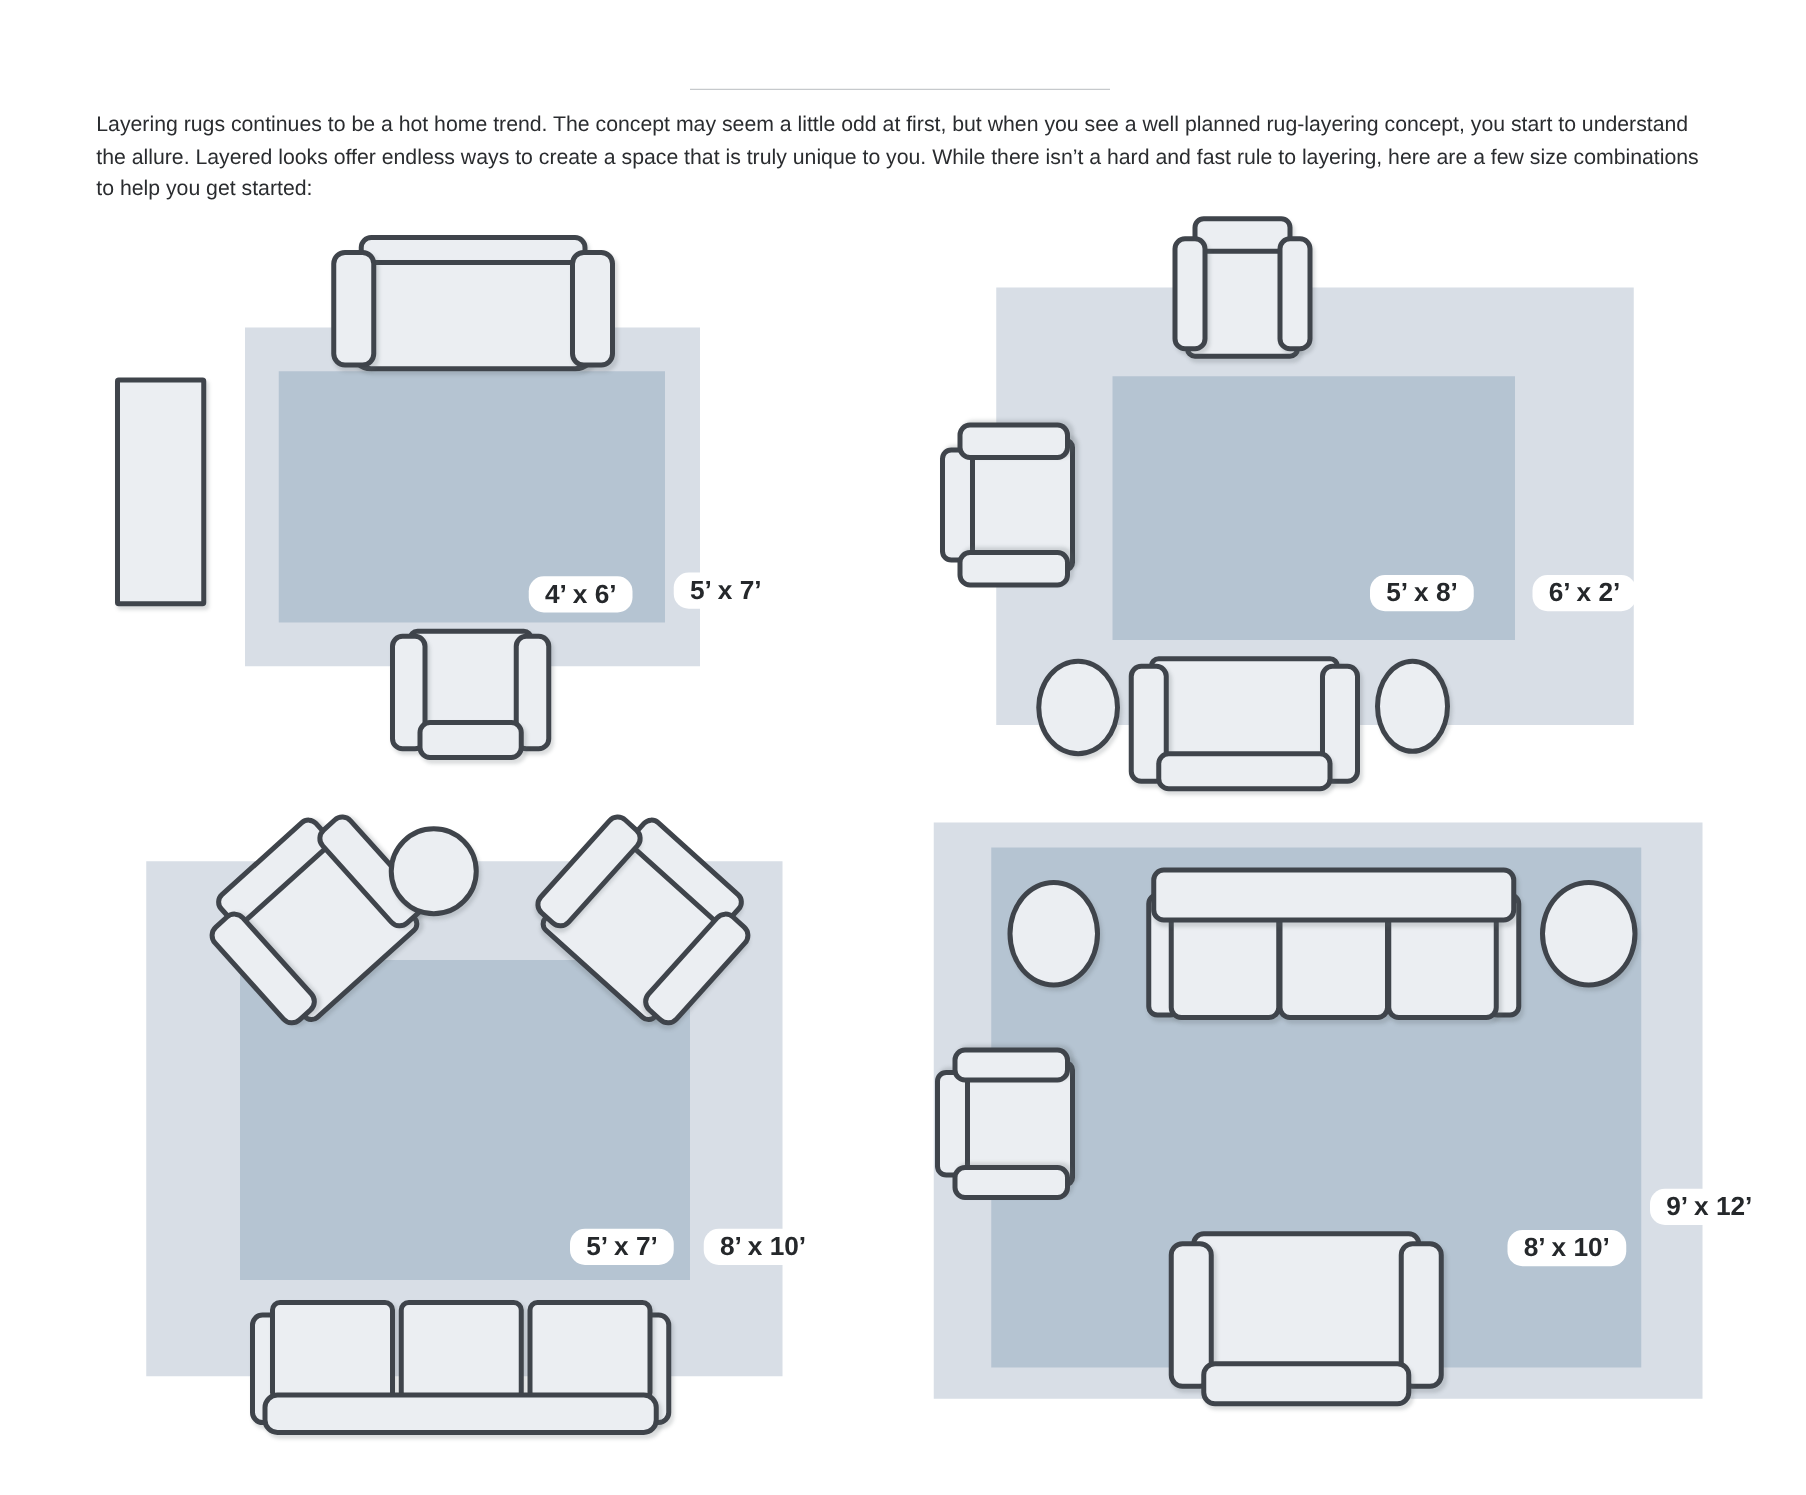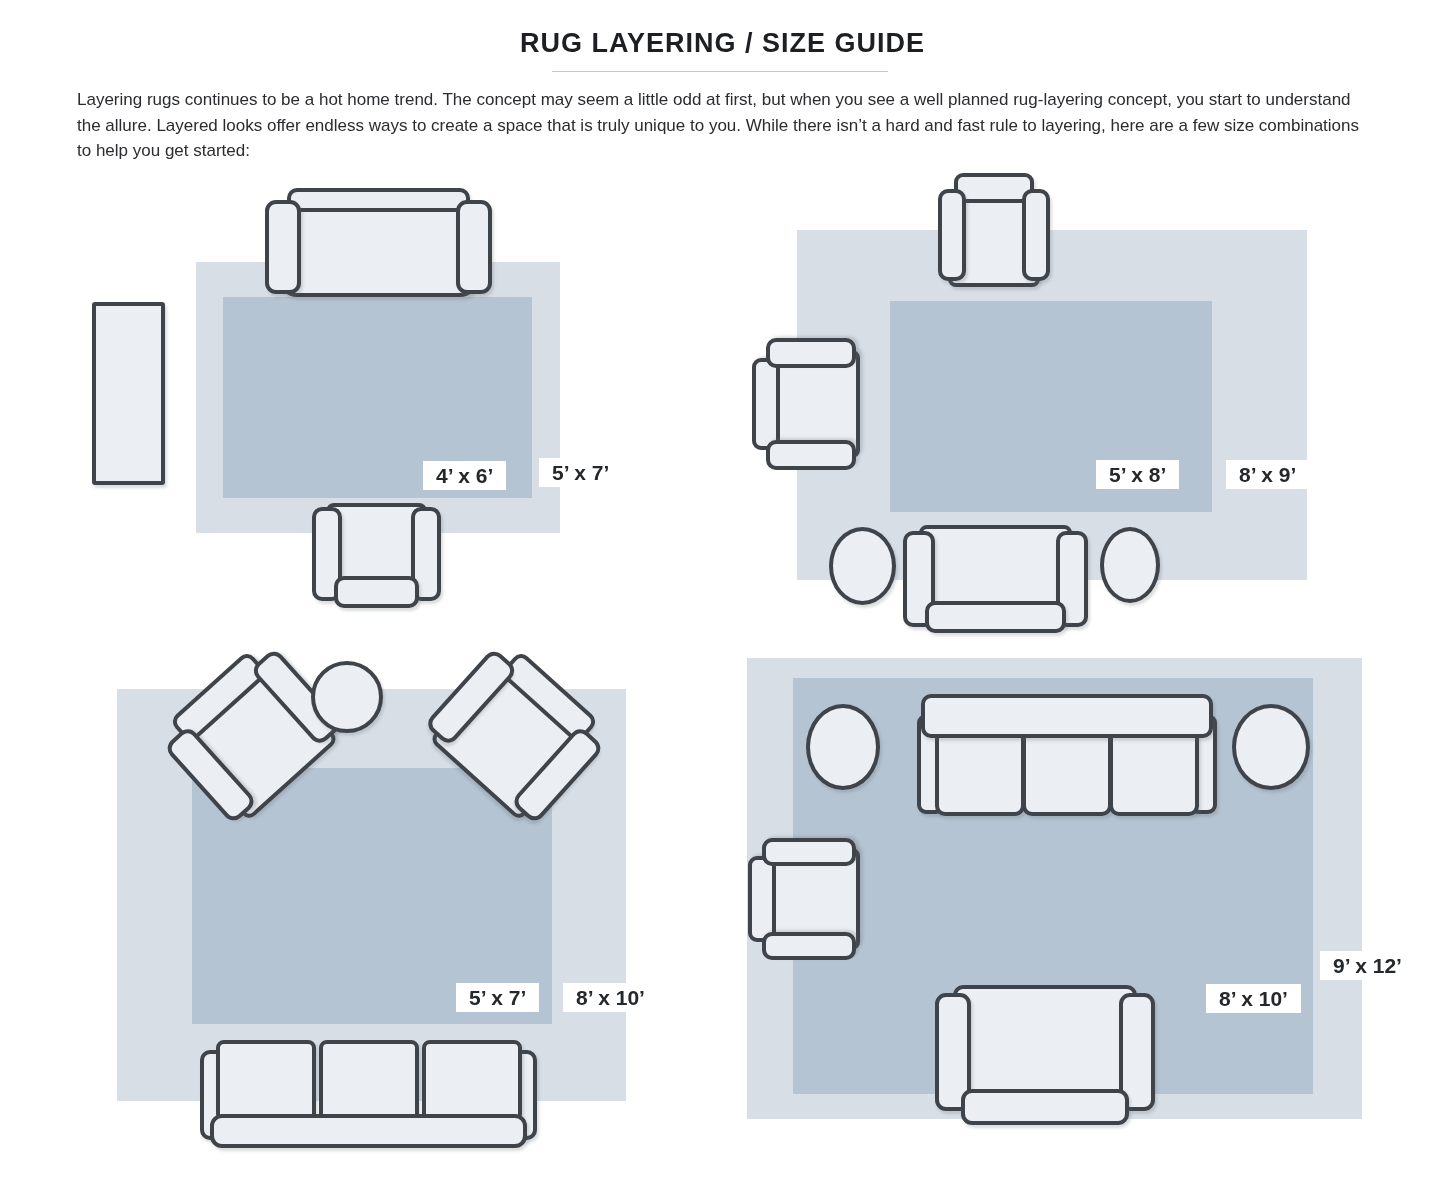--- a/index.html
+++ b/index.html
@@ -22,29 +22,28 @@
   .furn { position:absolute; }
   .fp {
     position:absolute; display:block; background:#ebeef2;
     border:4px solid #3f444b; border-radius:10px; box-sizing:border-box;
     box-shadow:2px 3px 3px rgba(90,98,106,0.22);
   }
   .round { border-radius:50% !important; }
   .tag {
     position:absolute; background:#ffffff; height:29px; line-height:29px;
     padding:0 13px; font-size:21px; font-weight:bold; color:#25282b;
-    text-align:center; white-space:nowrap;
+    text-align:center; white-space:nowrap;border-radius:12px;
   }
 </style>
 </head>
 <body>
 
 <div class="canvas">
 
-  <div class="title">RUG LAYERING / SIZE GUIDE</div>
   <div class="title-rule"></div>
   <div class="intro">Layering rugs continues to be a hot home trend. The concept may seem a little odd at first, but when you see a well planned rug-layering concept, you start to understand the allure. Layered looks offer endless ways to create a space that is truly unique to you. While there isn’t a hard and fast rule to layering, here are a few size combinations to help you get started:</div>
 
   <div class="rug outer" style="left:196px;top:262px;width:364px;height:271px;"></div>
   <div class="rug inner" style="left:223px;top:297px;width:309px;height:201px;"></div>
 
   <div class="furn" style="left:265px;top:188px;width:227px;height:109px;">
     <i class="fp" style="left:22px;top:0;width:183px;height:40px;"></i>
     <i class="fp" style="left:14px;top:20px;width:199px;height:89px;border-radius:10px 10px 18px 18px;"></i>
     <i class="fp" style="left:0;top:12px;width:36px;height:94px;border-radius:11px;"></i>
@@ -90,21 +89,21 @@
   </div>
 
   <div class="furn" style="left:829px;top:527px;width:67px;height:78px;">
     <i class="fp round" style="left:0;top:0;width:67px;height:78px;"></i>
   </div>
   <div class="furn" style="left:1100px;top:527px;width:60px;height:76px;">
     <i class="fp round" style="left:0;top:0;width:60px;height:76px;"></i>
   </div>
 
   <div class="tag" style="left:1096px;top:460px;">5’ x 8’</div>
-  <div class="tag" style="left:1226px;top:460px;">8’ x 9’</div>
+  <div class="tag" style="left:1226px;top:460px;">6’ x 2’</div>
 
   <div class="rug outer" style="left:117px;top:689px;width:509px;height:412px;"></div>
   <div class="rug inner" style="left:192px;top:768px;width:360px;height:256px;"></div>
 
   <div class="furn" style="left:176px;top:669px;width:150px;height:128px;transform:rotate(-42deg);transform-origin:center;">
     <i class="fp" style="left:22px;top:0;width:106px;height:42px;"></i>
     <i class="fp" style="left:14px;top:28px;width:122px;height:100px;border-radius:9px;"></i>
     <i class="fp" style="left:0;top:16px;width:34px;height:104px;border-radius:11px;"></i>
     <i class="fp" style="left:116px;top:16px;width:34px;height:104px;border-radius:11px;"></i>
   </div>

